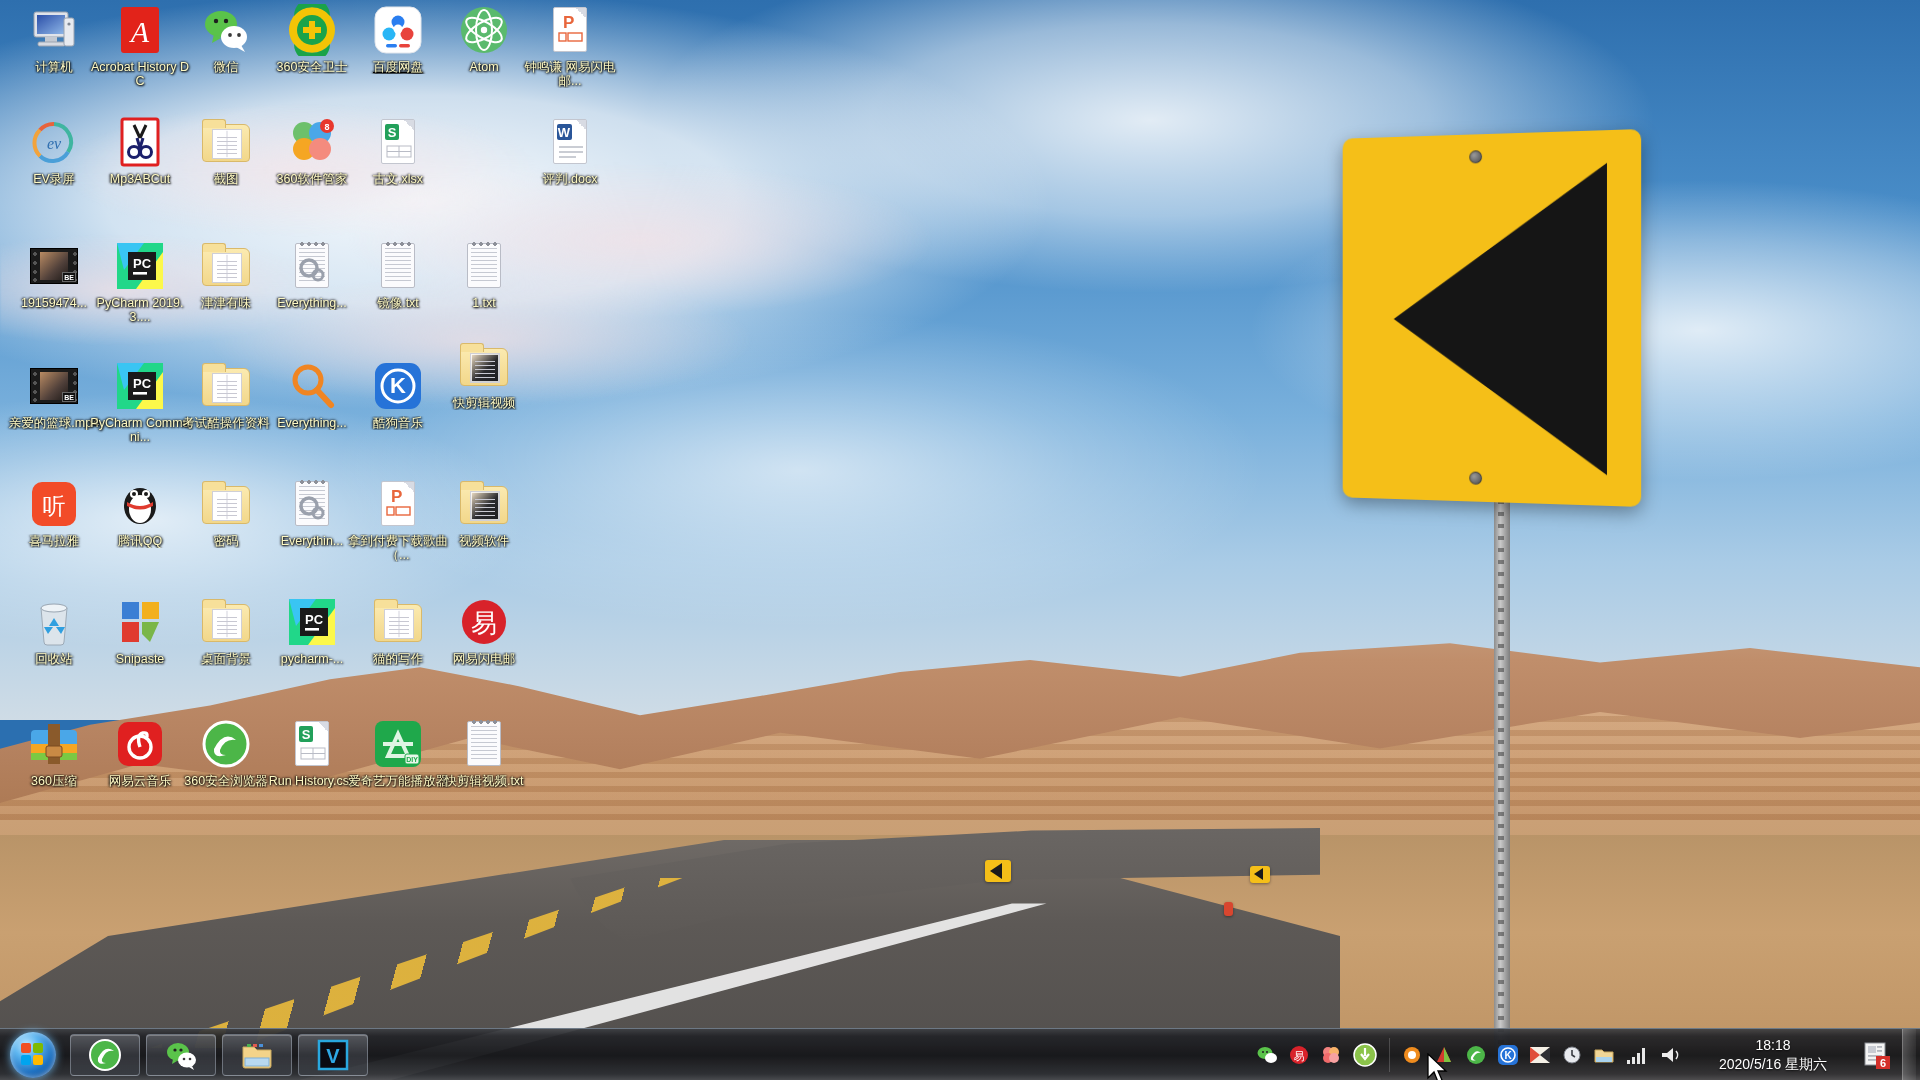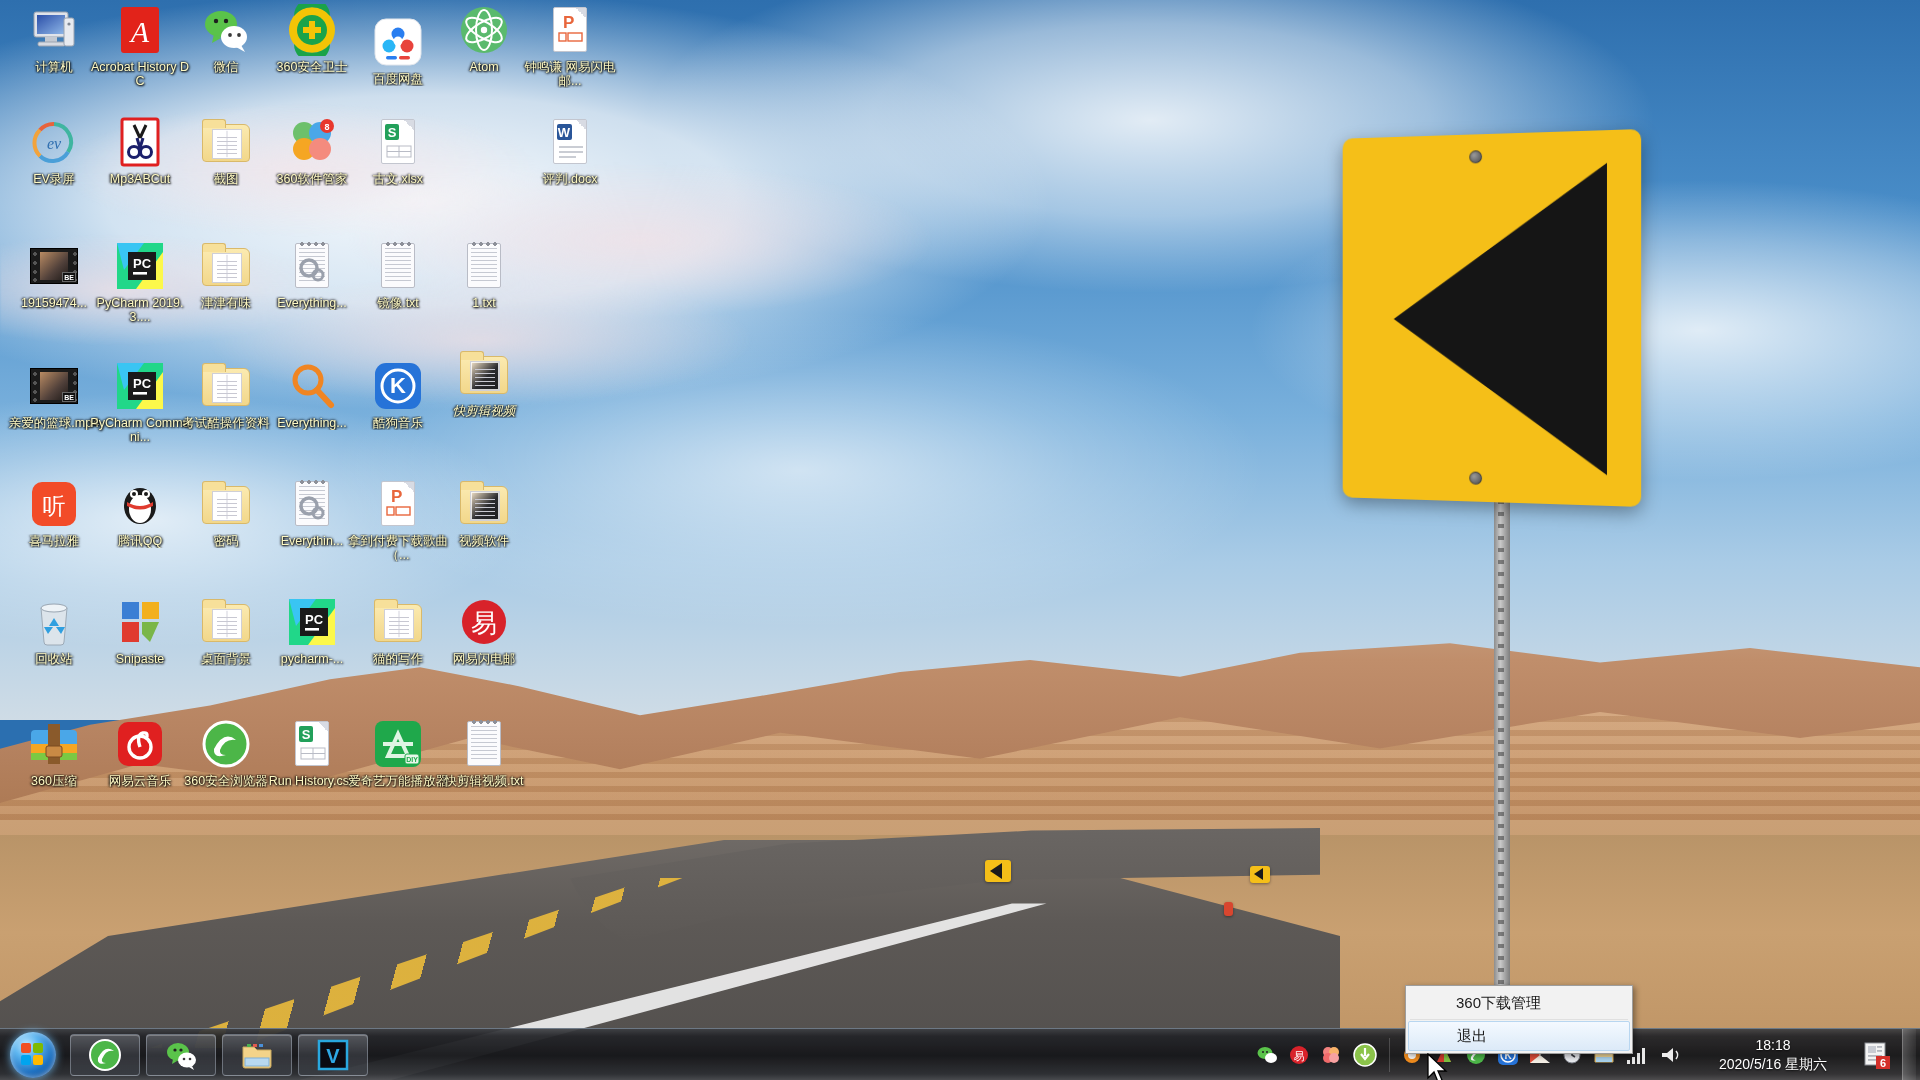--- a/index.html
+++ b/index.html
@@ -342,21 +342,21 @@
             <circle cx="26" cy="26" r="23" fill="#f2c406"></circle>
             <path d="M26 3 a23 23 0 0 1 0 46 a23 23 0 0 1 0 -46" fill="none"></path>
             <path d="M8 12 a23 23 0 0 1 36 0 a17 17 0 0 0 -36 0z" fill="#1aa34a"></path>
             <path d="M8 40 a23 23 0 0 0 36 0 a17 17 0 0 1 -36 0z" fill="#1aa34a"></path>
             <circle cx="26" cy="26" r="15" fill="#1aa34a"></circle>
             <rect x="23" y="17" width="6" height="18" fill="#f2c406"></rect>
             <rect x="17" y="23" width="18" height="6" fill="#f2c406"></rect>
           </svg></div>
         <div class="lbl">360安全卫士</div>
       </div>
-      <div class="dicon" style="left: 346px; top: 16px;">
+      <div class="dicon" style="left: 346px; top: 4px; text-decoration: underline;">
         <div class="glyph"><svg viewBox="0 0 52 52" width="52" height="52">
             <rect x="3" y="3" width="46" height="46" rx="11" fill="#fff" stroke="#e2e6ec"></rect>
             <circle cx="26" cy="18" r="6.5" fill="#2a7ef0"></circle>
             <circle cx="17" cy="30" r="6.5" fill="#29b6f6"></circle>
             <circle cx="35" cy="30" r="6.5" fill="#e8433c"></circle>
             <circle cx="26" cy="25" r="4.5" fill="#fff"></circle>
             <rect x="14" y="40" width="11" height="3.5" rx="1.7" fill="#2a7ef0"></rect>
             <rect x="27" y="40" width="11" height="3.5" rx="1.7" fill="#e8433c"></rect>
           </svg></div>
         <div class="lbl">百度网盘</div>
@@ -547,21 +547,21 @@
         <div class="lbl">Everything...</div>
       </div>
       <div class="dicon" style="left: 346px; top: 360px;">
         <div class="glyph"><svg viewBox="0 0 52 52" width="52" height="52">
             <rect x="3" y="3" width="46" height="46" rx="11" fill="#2673d8"></rect>
             <circle cx="26" cy="26" r="16" fill="none" stroke="#fff" stroke-width="3"></circle>
             <text x="26" y="33" font-size="22" fill="#fff" text-anchor="middle" font-family="Liberation Sans, sans-serif" font-weight="bold">K</text>
           </svg></div>
         <div class="lbl">酷狗音乐</div>
       </div>
-      <div class="dicon" style="left: 432px; top: 348px; font-style: italic;">
+      <div class="dicon" style="left: 432px; top: 340px;">
         <div class="glyph">
           <div class="folder">
             <div class="pages" style="background:linear-gradient(135deg,#f2e2c8,#2a2a2e 55%,#1b1b20);"></div>
           </div>
         </div>
         <div class="lbl">快剪辑视频</div>
       </div>
       <div class="dicon" style="left: 2px; top: 478px;">
         <div class="glyph"><svg viewBox="0 0 52 52" width="52" height="52">
             <rect x="4" y="4" width="44" height="44" rx="10" fill="#f24b28"></rect>
@@ -731,25 +731,20 @@
       <div class="dicon" style="left: 432px; top: 718px;">
         <div class="glyph">
           <div class="txtfile">
             <div class="rings"></div>
           </div>
         </div>
         <div class="lbl">快剪辑视频.txt</div>
       </div>
     </div>
 
-  <div id="ctx-menu">
-    <div class="mi">360下载管理</div>
-    <div class="mi-sep"></div>
-    <div class="mi sel">退出</div>
-  </div>
 
   <div id="taskbar">
     <div id="start-orb">
       <div class="orb">
         <div class="winflag">
           <span style="left:0; top:0; background:#f25022;"></span>
           <span style="left:12px; top:0; background:#7fba00;"></span>
           <span style="left:0; top:12px; background:#00a4ef;"></span>
           <span style="left:12px; top:12px; background:#ffb900;"></span>
         </div>

